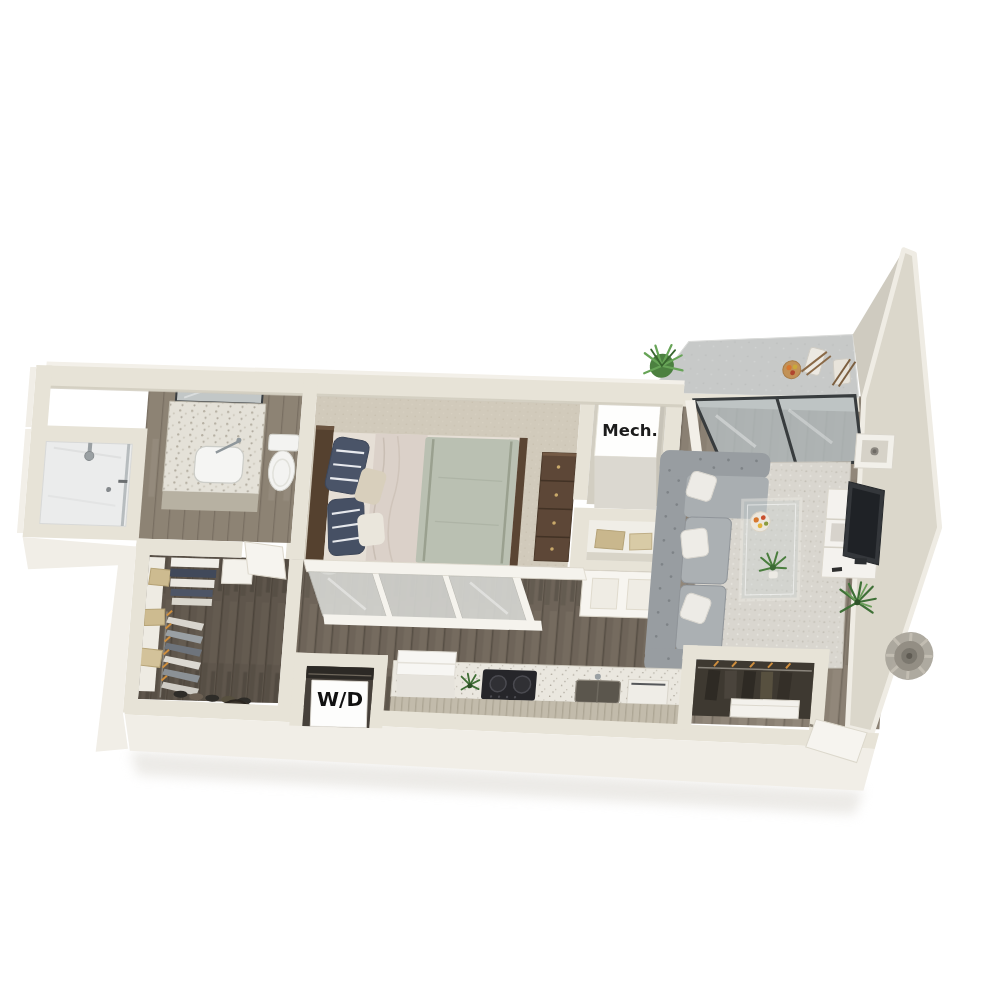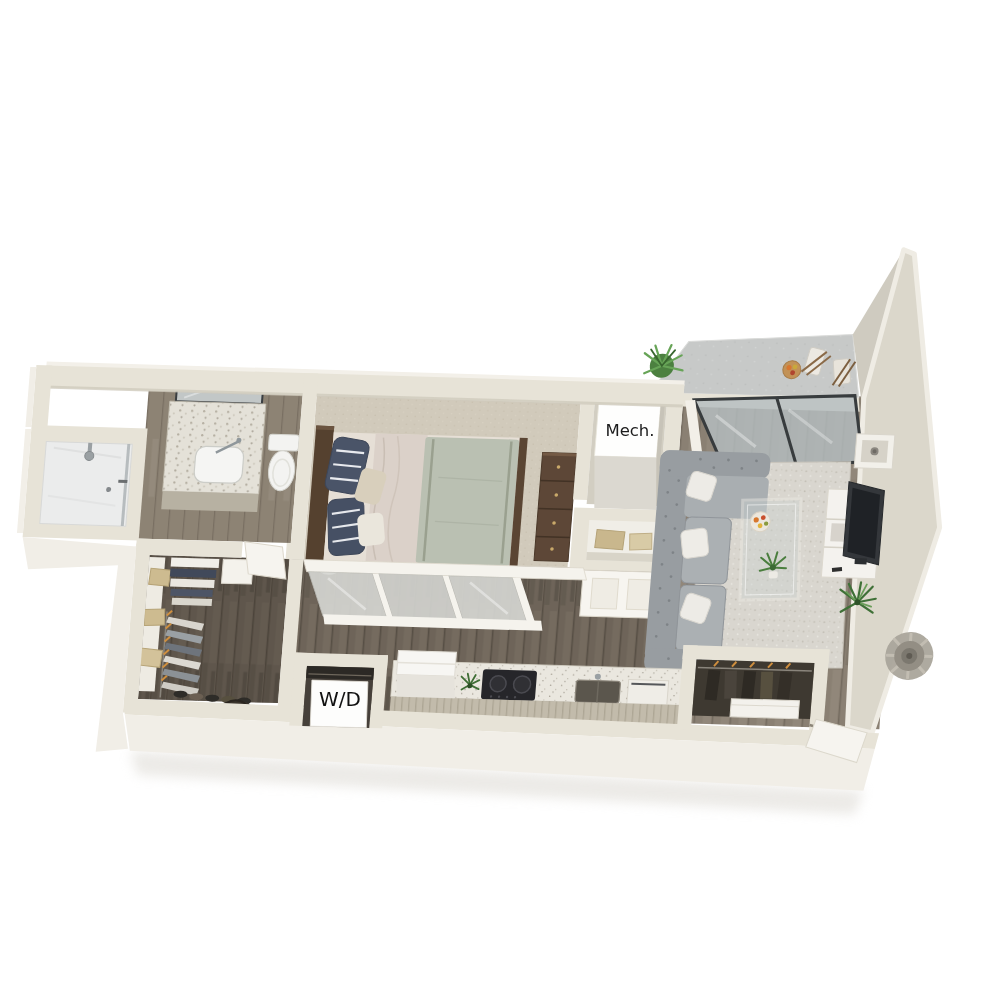--- a/index.html
+++ b/index.html
@@ -1,17 +1,17 @@
 <!DOCTYPE html>
 <html><head>
 <meta charset="utf-8">
 <style>
   html,body{margin:0;padding:0;background:#ffffff;}
   #stage{width:1000px;height:1000px;position:relative;background:#ffffff;overflow:hidden;
-         font-family:"DejaVu Sans","Liberation Sans",sans-serif;}
+         font-family:"DejaVu Sans","Liberation Sans",sans-serif;font-weight:bold;}
   svg{display:block}
   text{font-family:"DejaVu Sans","Liberation Sans",sans-serif;}
 </style>
 </head>
 <body>
 
 <div id="stage">
 <svg width="1000" height="1000" viewBox="0 0 1000 1000">
 <defs>
   <pattern id="wood1" width="16" height="120" patternUnits="userSpaceOnUse">

